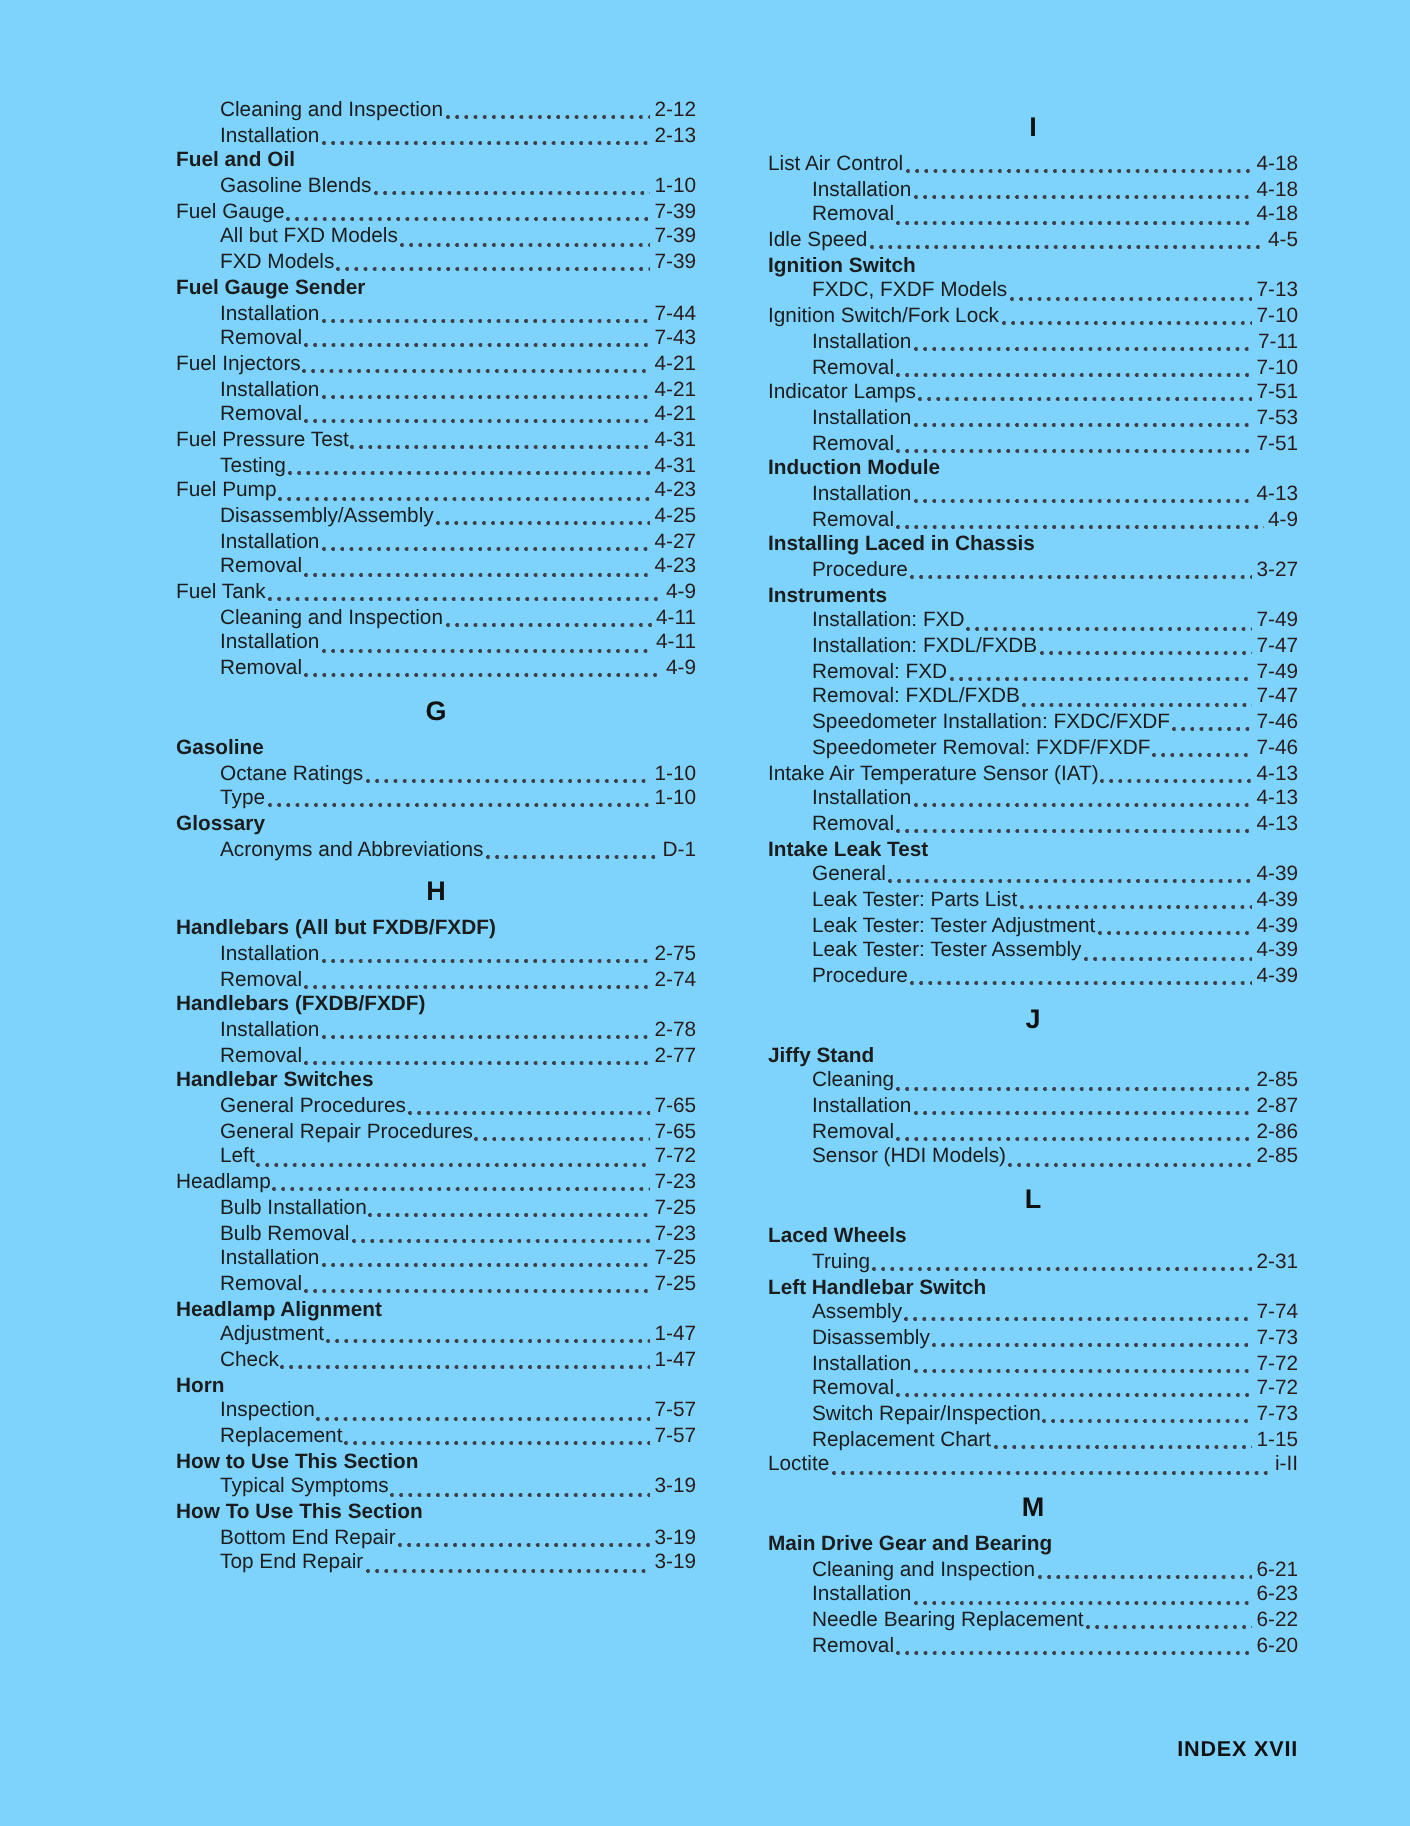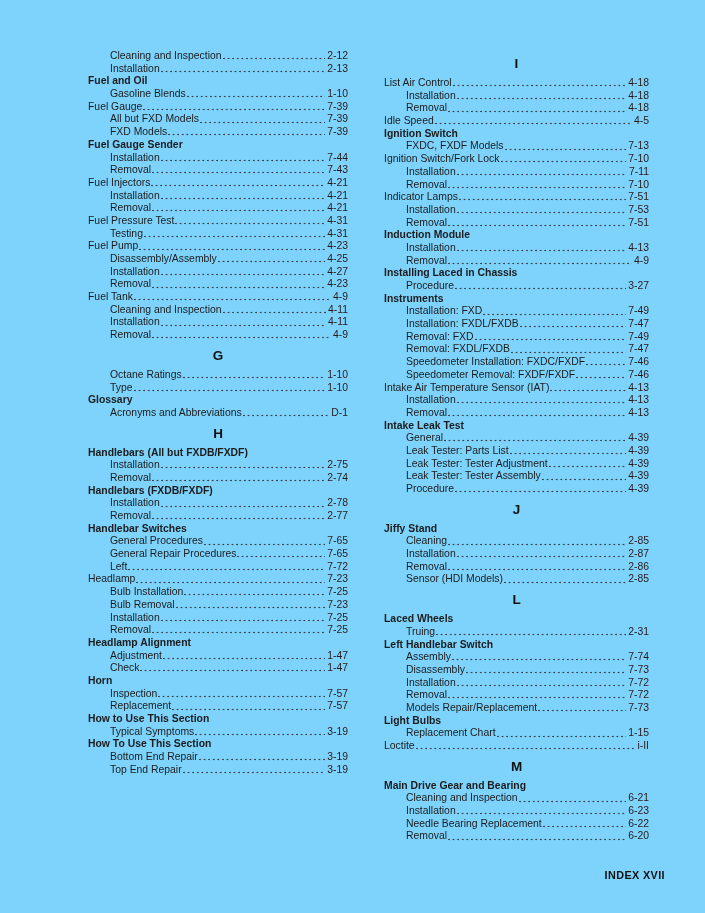--- a/index.html
+++ b/index.html
@@ -54,21 +54,21 @@
     text-align: center;
     font-weight: bold;
     font-size: 13.5px;
     line-height: 16px;
     color: #111111;
     padding: 6px 0 5px 0;
   }
 
   .footer {
     position: absolute;
-    right: 40px;
+    right: 56px;
     bottom: 32px;
     font-weight: bold;
     font-size: 10.8px;
     color: #111111;
     letter-spacing: 0.4px;
   }
 </style>
 </head>
 <body>
 
@@ -179,20 +179,23 @@
         <span class="label">Installation</span>
         <span class="leader"></span>
         <span class="pagenum">4-11</span>
       </div>
       <div class="row indent1">
         <span class="label">Removal</span>
         <span class="leader"></span>
         <span class="pagenum">4-9</span>
       </div>
       <div class="section">G</div>
+      <div class="row group">
+        <span class="label">Gasoline</span>
+      </div>
       <div class="row indent1">
         <span class="label">Octane Ratings</span>
         <span class="leader"></span>
         <span class="pagenum">1-10</span>
       </div>
       <div class="row indent1">
         <span class="label">Type</span>
         <span class="leader"></span>
         <span class="pagenum">1-10</span>
       </div>
@@ -529,26 +532,23 @@
         <span class="label">Installation</span>
         <span class="leader"></span>
         <span class="pagenum">7-72</span>
       </div>
       <div class="row indent1">
         <span class="label">Removal</span>
         <span class="leader"></span>
         <span class="pagenum">7-72</span>
       </div>
       <div class="row indent1">
-        <span class="label">Models Repair/Replacement</span>
+        <span class="label">Switch Repair/Inspection</span>
         <span class="leader"></span>
         <span class="pagenum">7-73</span>
-      </div>
-      <div class="row group">
-        <span class="label">Light Bulbs</span>
       </div>
       <div class="row indent1">
         <span class="label">Replacement Chart</span>
         <span class="leader"></span>
         <span class="pagenum">1-15</span>
       </div>
       <div class="row">
         <span class="label">Loctite</span>
         <span class="leader"></span>
         <span class="pagenum">i-II</span>

